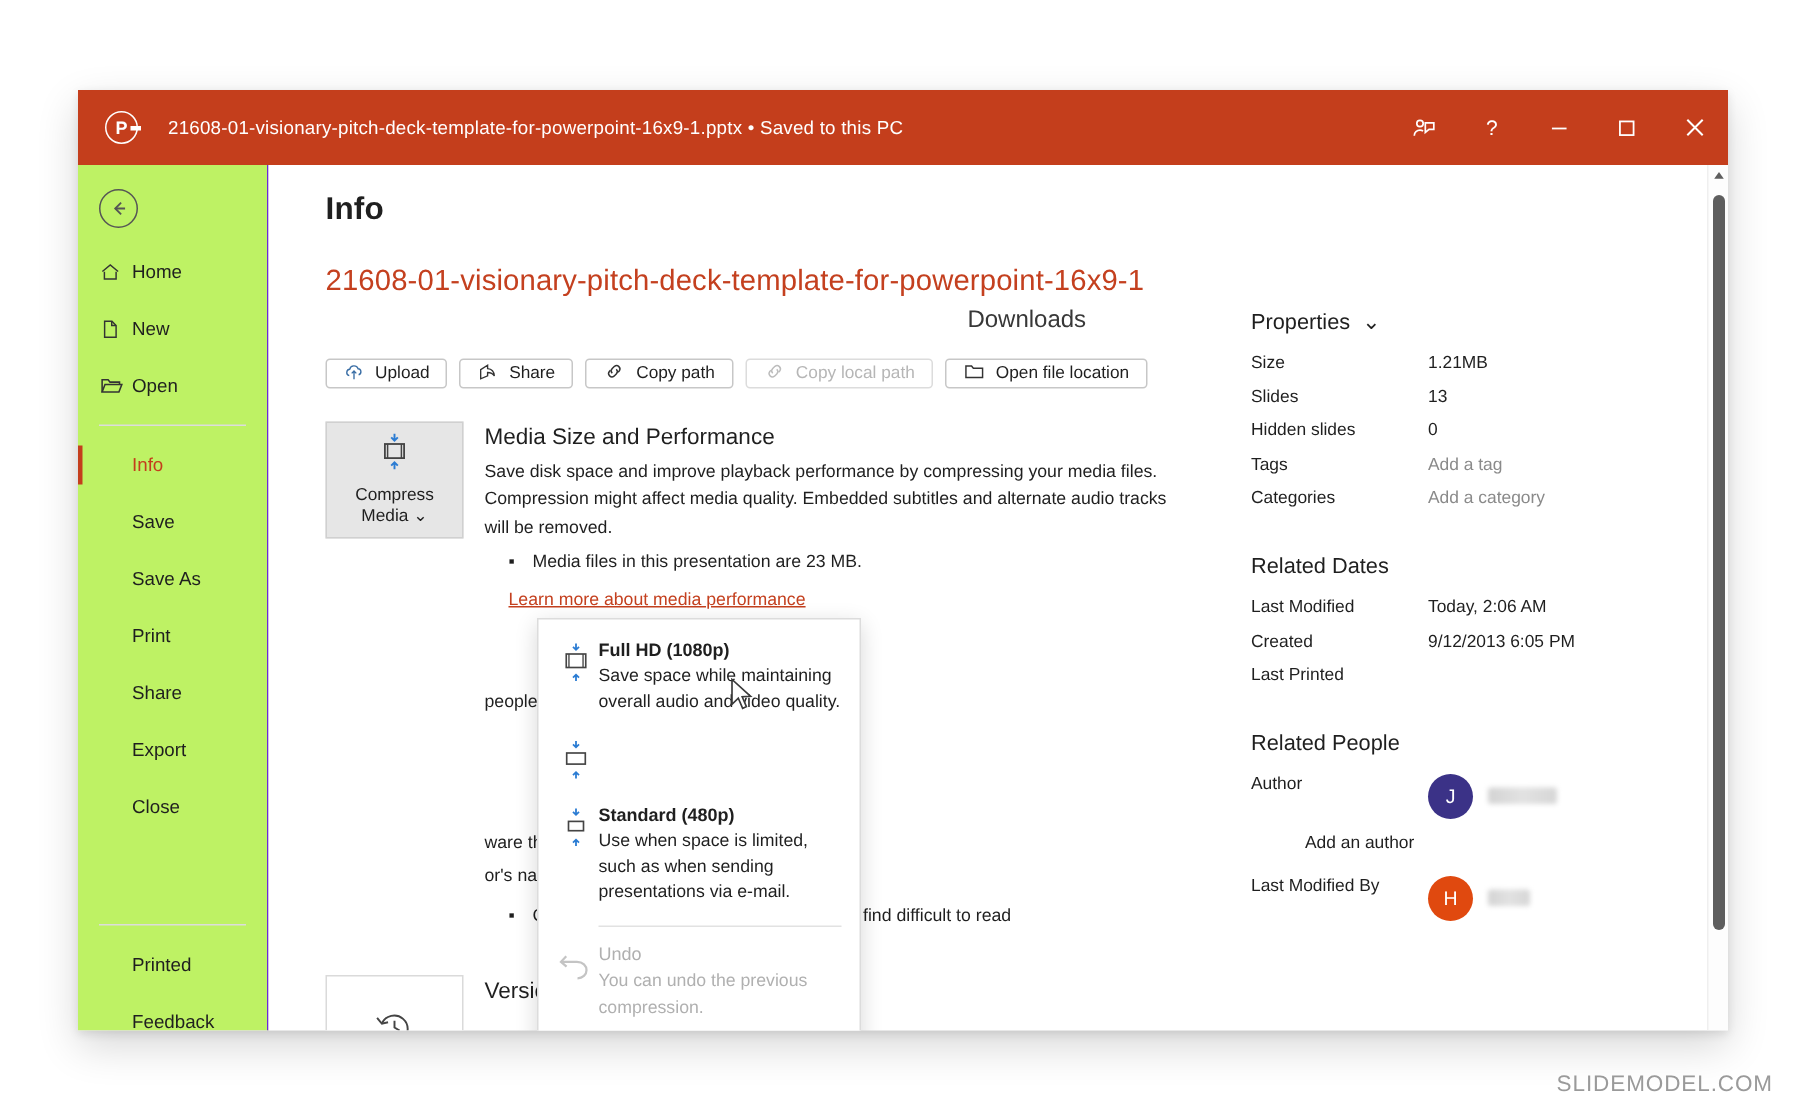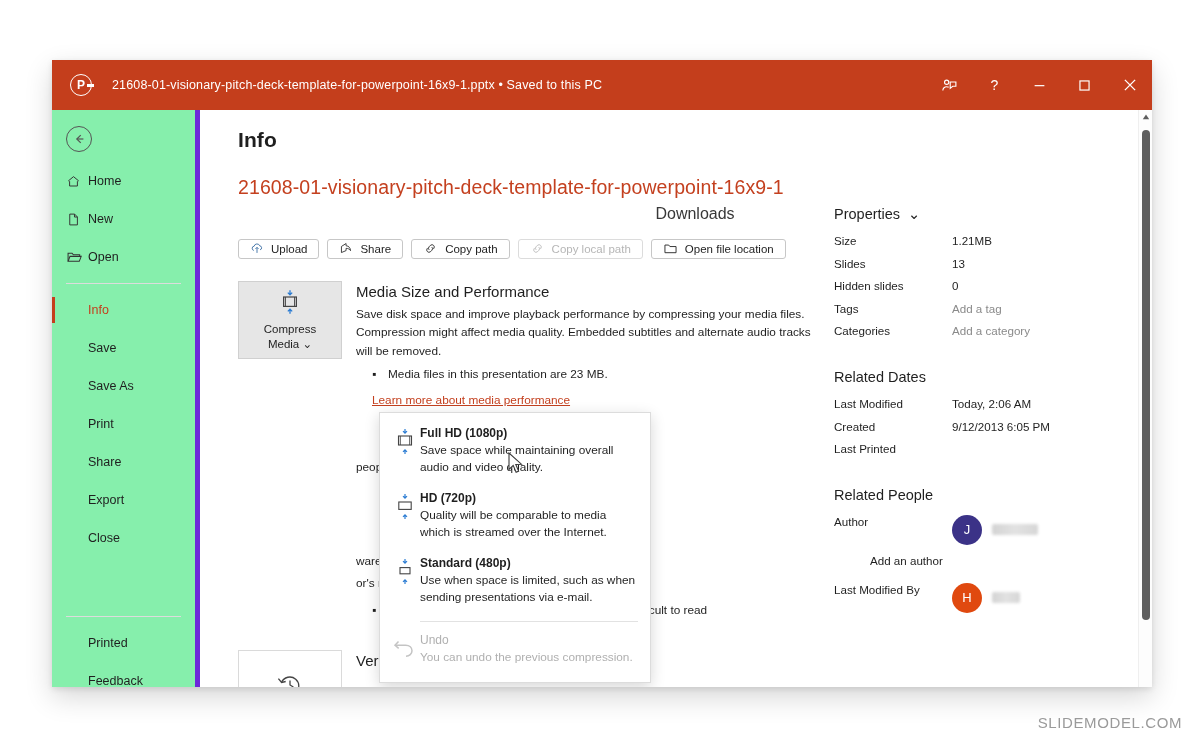--- a/index.html
+++ b/index.html
@@ -46,23 +46,23 @@
     width: 45px; height: 50px; display: flex; align-items: center;
     justify-content: center; color: #fff; font-size: 14px;
   }
   .tb-btn svg { display:block; }
 
   
   .wbody { display: flex; height: 577px; }
 
   
   .sidebar {
-    width: 148px; background: #86efac; flex: none;
+    width: 127px; background: #bef264; flex: none;
     padding-top: 8px; position: relative;
-    border-right: 5px solid #6d28d9;
+    border-right: 1px solid #6d28d9;
   }
   .back-btn {
     width: 26px; height: 26px; border: 1.4px solid #555; border-radius: 50%;
     margin: 8px 0 10px 14px; display: flex; align-items: center; justify-content: center;
   }
   .nav-item {
     height: 38px; display: flex; align-items: center;
     padding-left: 14px; font-size: 12.5px; color: #1f1f1f; position: relative;
   }
   .nav-item .nic { width: 22px; display:flex; align-items:center; }
@@ -90,37 +90,37 @@
   .act-btn {
     height: 20px; padding: 0 11px; border: 1px solid #c7c7c7; background: #fff;
     border-radius: 3px; display: flex; align-items: center; gap: 7px;
     font-size: 11.5px; color: #1f1f1f; white-space: nowrap;
   }
   .act-btn.disabled { color: #b6b6b6; border-color:#dcdcdc; }
 
   
   .section { display: flex; margin-top: 22px; }
   .sec-icon {
-    width: 104px; height: 78px; flex: none; border: 1px solid #dadada;
+    width: 92px; height: 78px; flex: none; border: 1px solid #dadada;
     background: #fff; display: flex; flex-direction: column;
     align-items: center; justify-content: center; gap: 4px;
     font-size: 11.5px; color: #1f1f1f; text-align: center; line-height: 1.25;
   }
   .sec-icon.pressed { background:#e6e6e6; border-color:#d0d0d0; }
   .sec-body { margin-left: 14px; padding-top: 2px; max-width: 460px; }
   .sec-title { font-size: 15px; color: #1f1f1f; margin-bottom: 5px; }
   .sec-text { font-size: 11.8px; color: #1f1f1f; line-height: 1.55; }
   .sec-bullets { margin: 4px 0 0 16px; }
   .sec-bullets li { font-size: 11.8px; color:#1f1f1f; line-height:1.7; list-style: none; position:relative; padding-left:16px;}
   .sec-bullets li::before{ content:"\25AA"; position:absolute; left:0; color:#1f1f1f; }
   .sec-link { color:#c4401f; text-decoration: underline; font-size: 11.8px; }
 
   
   .dropdown {
-    position: absolute; left: 179px; top: 302px; width: 272px;
+    position: absolute; left: 179px; top: 302px; width: 216px;
     background: #fff; border: 1px solid #dcdcdc;
     box-shadow: 0 4px 14px rgba(0,0,0,0.16); z-index: 40;
     padding: 6px 0 8px 0;
   }
   .dd-item { display: flex; padding: 7px 12px 8px 10px; }
   .dd-ic { width: 30px; flex: none; display:flex; justify-content:center; padding-top:2px;}
   .dd-txt { flex: 1; }
   .dd-title { font-size: 12px; font-weight: bold; color:#1f1f1f; }
   .dd-desc { font-size: 11.8px; color: #1f1f1f; line-height: 1.45; margin-top:2px;}
   .dd-sep { height:1px; background:#e2e2e2; margin:6px 12px 4px 40px; }
@@ -419,24 +419,20 @@
           </div>
 
           <div class="dd-item">
             <div class="dd-ic">
               <svg width="22" height="28" viewBox="0 0 22 28" fill="none">
                 <path d="M11 1v4M9 3.2 11 5.2l2-2" stroke="#2b7cd3" stroke-width="1.2"></path>
                 <rect x="4.8" y="9" width="12.4" height="7.4" stroke="#444" stroke-width="1.1"></rect>
                 <path d="M11 26v-4M9 23.8 11 21.8l2 2" stroke="#2b7cd3" stroke-width="1.2"></path>
               </svg>
             </div>
-            <div class="dd-txt">
-              <div class="dd-title">HD (720p)</div>
-              <div class="dd-desc">Quality will be comparable to media which is streamed over the Internet.</div>
-            </div>
           </div>
 
           <div class="dd-item">
             <div class="dd-ic">
               <svg width="22" height="28" viewBox="0 0 22 28" fill="none">
                 <path d="M11 1v4M9 3.2 11 5.2l2-2" stroke="#2b7cd3" stroke-width="1.2"></path>
                 <rect x="6" y="9.6" width="10" height="6.2" stroke="#444" stroke-width="1.1"></rect>
                 <path d="M11 26v-4M9 23.8 11 21.8l2 2" stroke="#2b7cd3" stroke-width="1.2"></path>
               </svg>
             </div>

